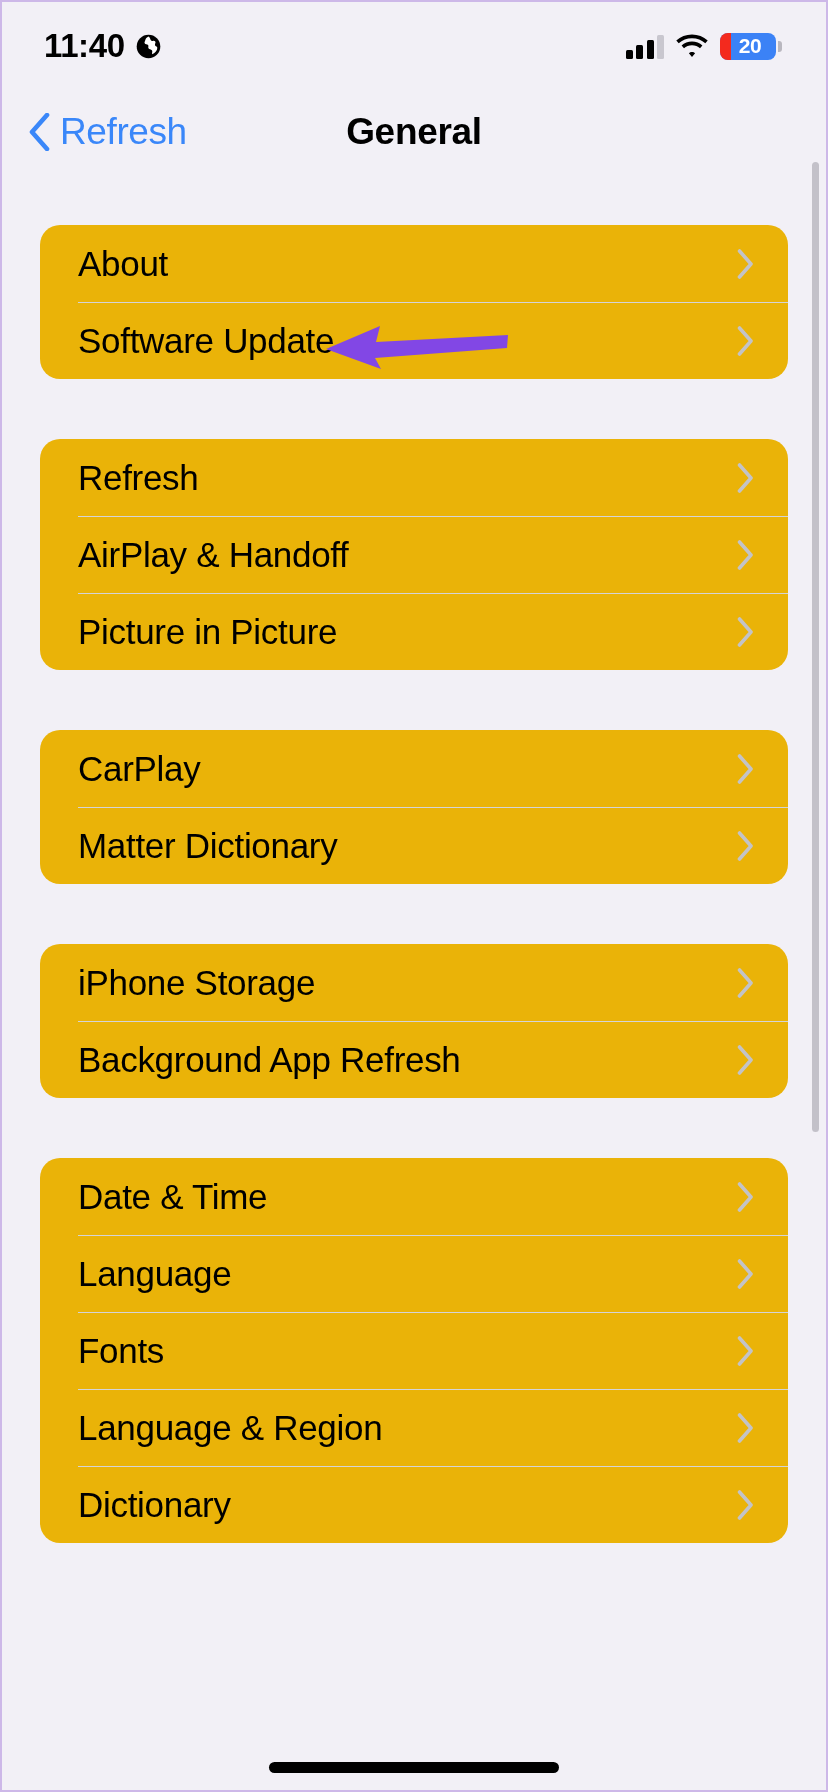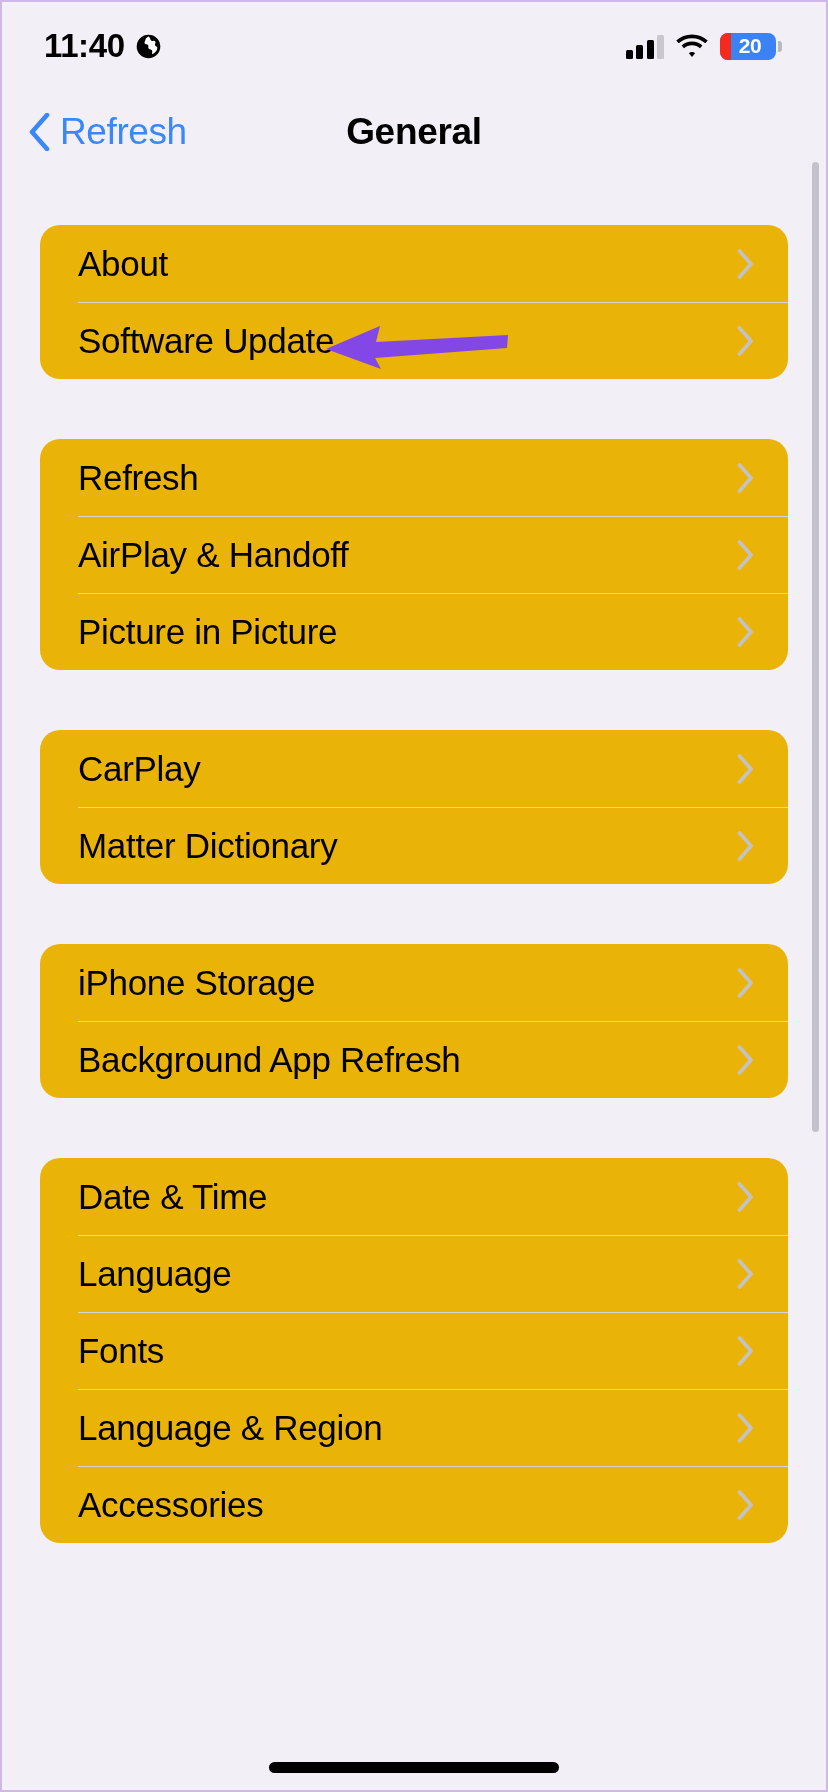--- a/index.html
+++ b/index.html
@@ -262,21 +262,21 @@
             <path d="M2.5 2 L14 15 L2.5 28" fill="none" stroke="#C3C3C7" stroke-width="3.6" stroke-linecap="round" stroke-linejoin="round"></path>
           </svg>
         </div>
         <div class="row">
           <span class="row-label">Language &amp; Region</span>
           <svg class="chev" viewBox="0 0 17 30">
             <path d="M2.5 2 L14 15 L2.5 28" fill="none" stroke="#C3C3C7" stroke-width="3.6" stroke-linecap="round" stroke-linejoin="round"></path>
           </svg>
         </div>
         <div class="row">
-          <span class="row-label">Accessories</span>
+          <span class="row-label">Dictionary</span>
           <svg class="chev" viewBox="0 0 17 30">
             <path d="M2.5 2 L14 15 L2.5 28" fill="none" stroke="#C3C3C7" stroke-width="3.6" stroke-linecap="round" stroke-linejoin="round"></path>
           </svg>
         </div>
       </div>
     </div>
 
   <svg class="anno-arrow" viewBox="0 0 186 52">
     <path d="M2 31 L56 8 L52 24 L184 17 L183 30 L51 40 L57 51 Z" fill="#8247E5"></path>
   </svg>

